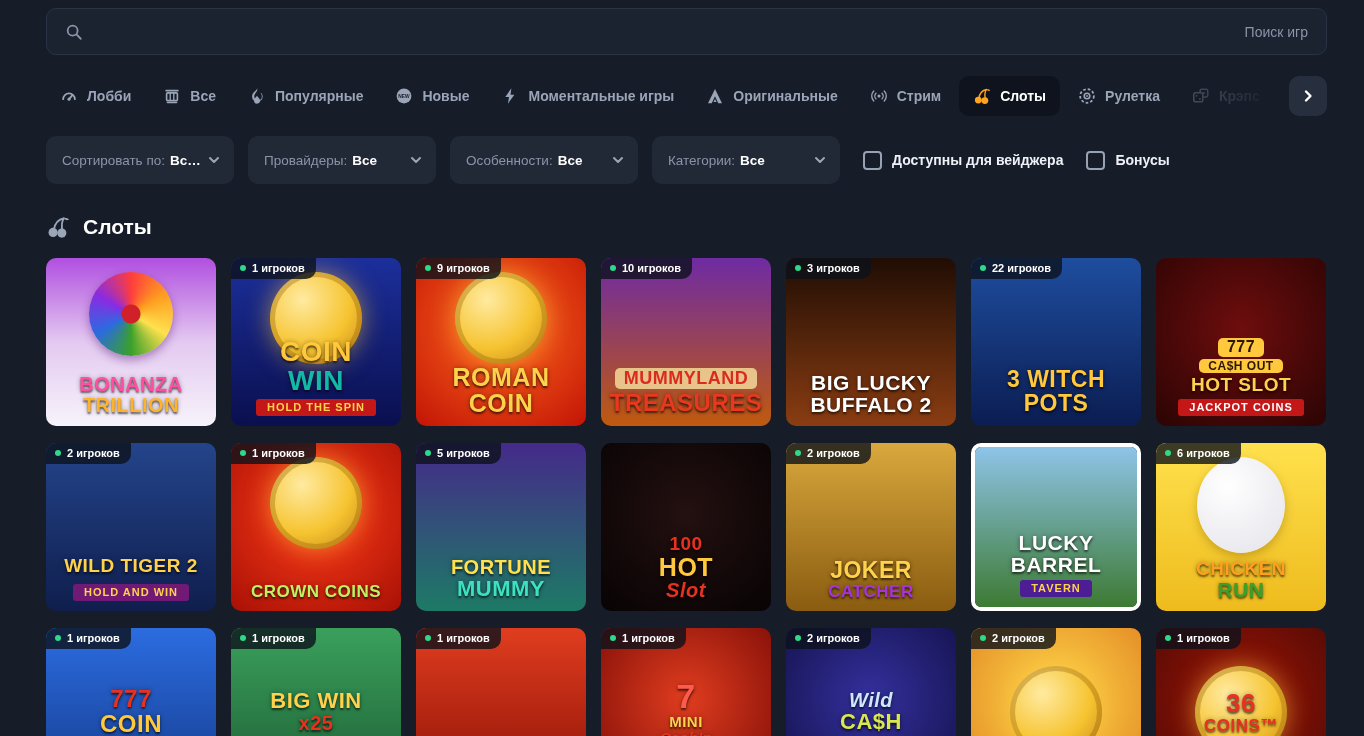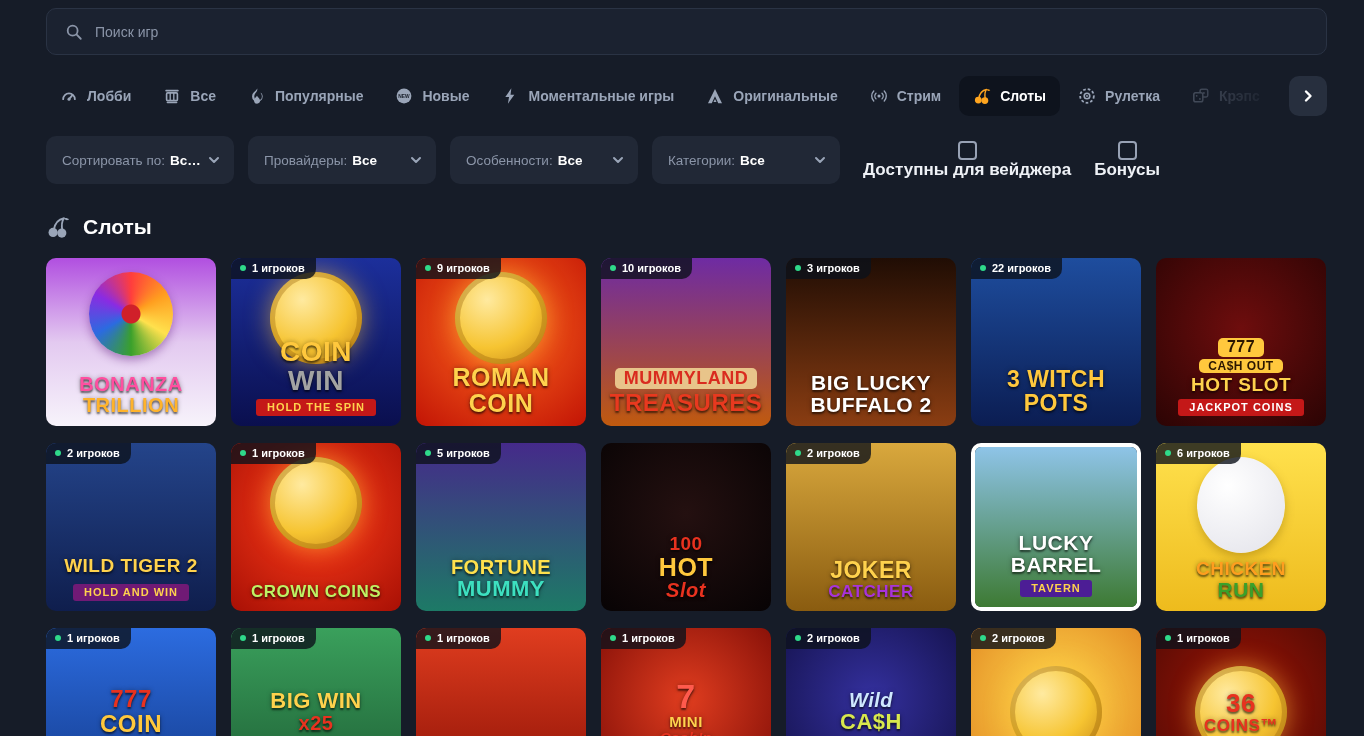--- a/index.html
+++ b/index.html
@@ -6,21 +6,21 @@
   html,body { width:1364px; height:736px; }
   body { font-family:"Liberation Sans", sans-serif; background:#161c28; overflow:hidden; }
   .page { position:relative; width:1364px; height:736px; background:#161c28; overflow:hidden; }
   .inner { margin-left:46px; width:1281px; }
 
   
   .searchbar { margin-top:8px; height:47px; display:flex; align-items:center; gap:12px;
     padding:0 18px; background:#1b2230; border:1px solid #2a3344; border-radius:10px; }
   .searchbar svg { width:18px; height:18px; color:#8b95a8; flex:none; }
   .searchbar input { flex:1; background:transparent; border:none; outline:none;
-    color:#e8ecf2; font-size:14px; font-family:"Liberation Sans", sans-serif; }
+    color:#e8ecf2; font-size:14px; font-family:"Liberation Sans", sans-serif;text-align:right; }
   .searchbar input::placeholder { color:#8b95a8; }
 
   
   .nav { margin-top:21px; display:flex; align-items:center; height:40px; }
   .tabs { display:flex; align-items:center; gap:4px; flex:1; overflow:hidden;
     -webkit-mask-image:linear-gradient(90deg,#000 92%,transparent); mask-image:linear-gradient(90deg,#000 92%,transparent); }
   .tab { display:flex; align-items:center; gap:9px; padding:0 14px; height:40px; border-radius:10px;
     color:#9aa5b8; font-size:14px; font-weight:bold; cursor:pointer; white-space:nowrap; flex:none; }
   .tab .icon { display:flex; }
   .tab .icon svg { width:18px; height:18px; display:block; }
@@ -32,22 +32,22 @@
   .nav-arrow svg { width:14px; height:14px; color:#fff; }
 
   
   .filters { margin-top:20px; display:flex; align-items:center; gap:14px; }
   .dd { width:188px; height:48px; background:#212836; border-radius:10px; display:flex;
     align-items:center; padding:0 14px 0 16px; font-size:13.5px; cursor:pointer; flex:none; }
   .dd .lab { color:#8b95a8; margin-right:5px; white-space:nowrap; }
   .dd .val { color:#fff; font-weight:bold; white-space:nowrap; overflow:hidden; text-overflow:ellipsis; max-width:96px; }
   .dd .chev { margin-left:auto; display:flex; color:#9aa5b8; }
   .dd .chev svg { width:12px; height:12px; }
-  .cb-group { display:flex; align-items:center; gap:0; margin-left:9px; font-size:17px;
-    color:#eef1f6; font-weight:bold; white-space:nowrap; cursor:pointer;flex-direction:column; }
+  .cb-group { display:flex; align-items:center; gap:10px; margin-left:9px; font-size:14px;
+    color:#eef1f6; font-weight:bold; white-space:nowrap; cursor:pointer; }
   .cb-box { width:19px; height:19px; border:2px solid #98a2b5; border-radius:4px; flex:none; }
 
   
   .heading { margin-top:31px; display:flex; gap:13px; align-items:center; }
   .heading .icon { display:flex; color:#9aa5b8; }
   .heading .icon svg { width:24px; height:24px; }
   .heading h2 { font-size:21px; color:#fff; font-weight:bold; }
 
   
   .grid { margin-top:19px; display:grid; grid-template-columns:repeat(7,170px);
@@ -271,21 +271,21 @@
             <div class="line" style="color: rgb(255, 79, 160); font-size: 20px;">BONANZA</div>
             <div class="line" style="color: rgb(255, 179, 43); font-size: 20px;">TRILLION</div>
           </div>
 
   </div>
         <div class="tile">
     <div class="art" style="background: linear-gradient(rgb(28, 47, 155), rgb(10, 15, 78));"></div>
     <div class="shape coin"></div>
           <div class="content">
             <div class="line" style="color: rgb(255, 200, 61); font-size: 28px;">COIN</div>
-            <div class="line" style="color: #a3a3a3; font-size: 28px;">WIN</div>
+            <div class="line" style="color: #14b8a6; font-size: 28px;">WIN</div>
             <div class="banner" style="background: rgb(196, 24, 24); color: rgb(255, 210, 77);">HOLD THE SPIN</div>
           </div>
     <div class="badge">
       <span class="dot"></span>
       <span class="badge-text">1 игроков</span>
     </div>
   </div>
         <div class="tile">
     <div class="art" style="background: radial-gradient(circle at 50% 42%, rgb(255, 106, 31), rgb(194, 20, 5));"></div>
     <div class="shape coin"></div>

